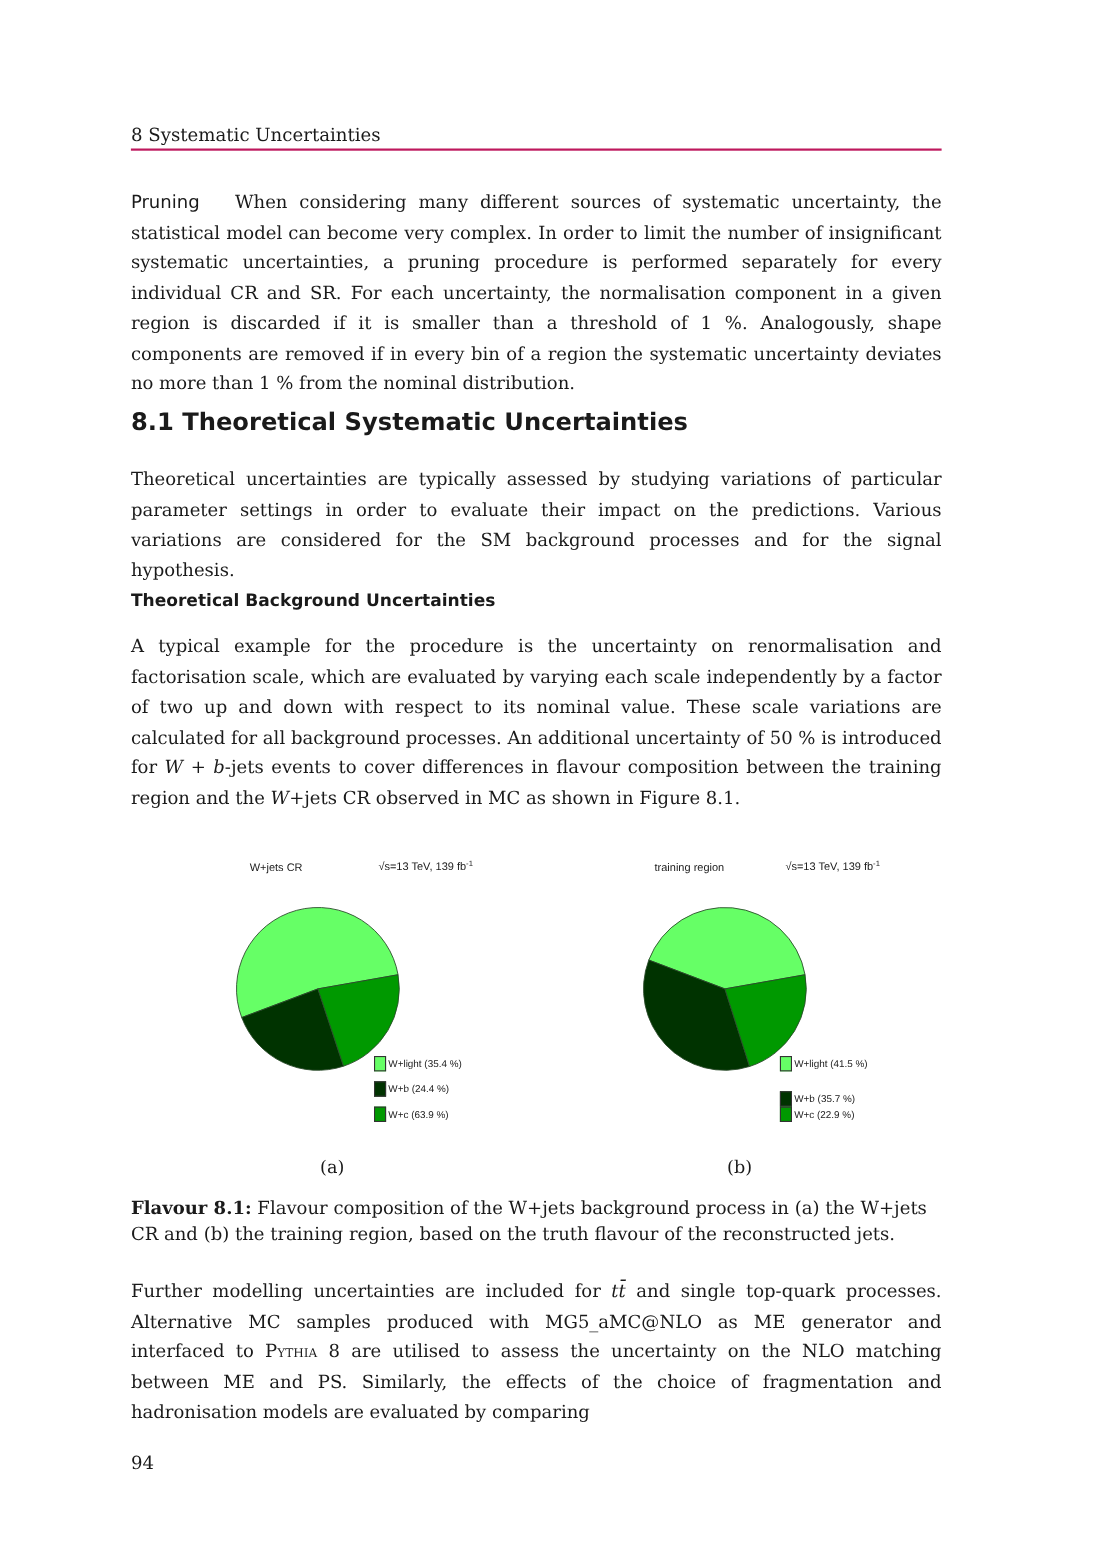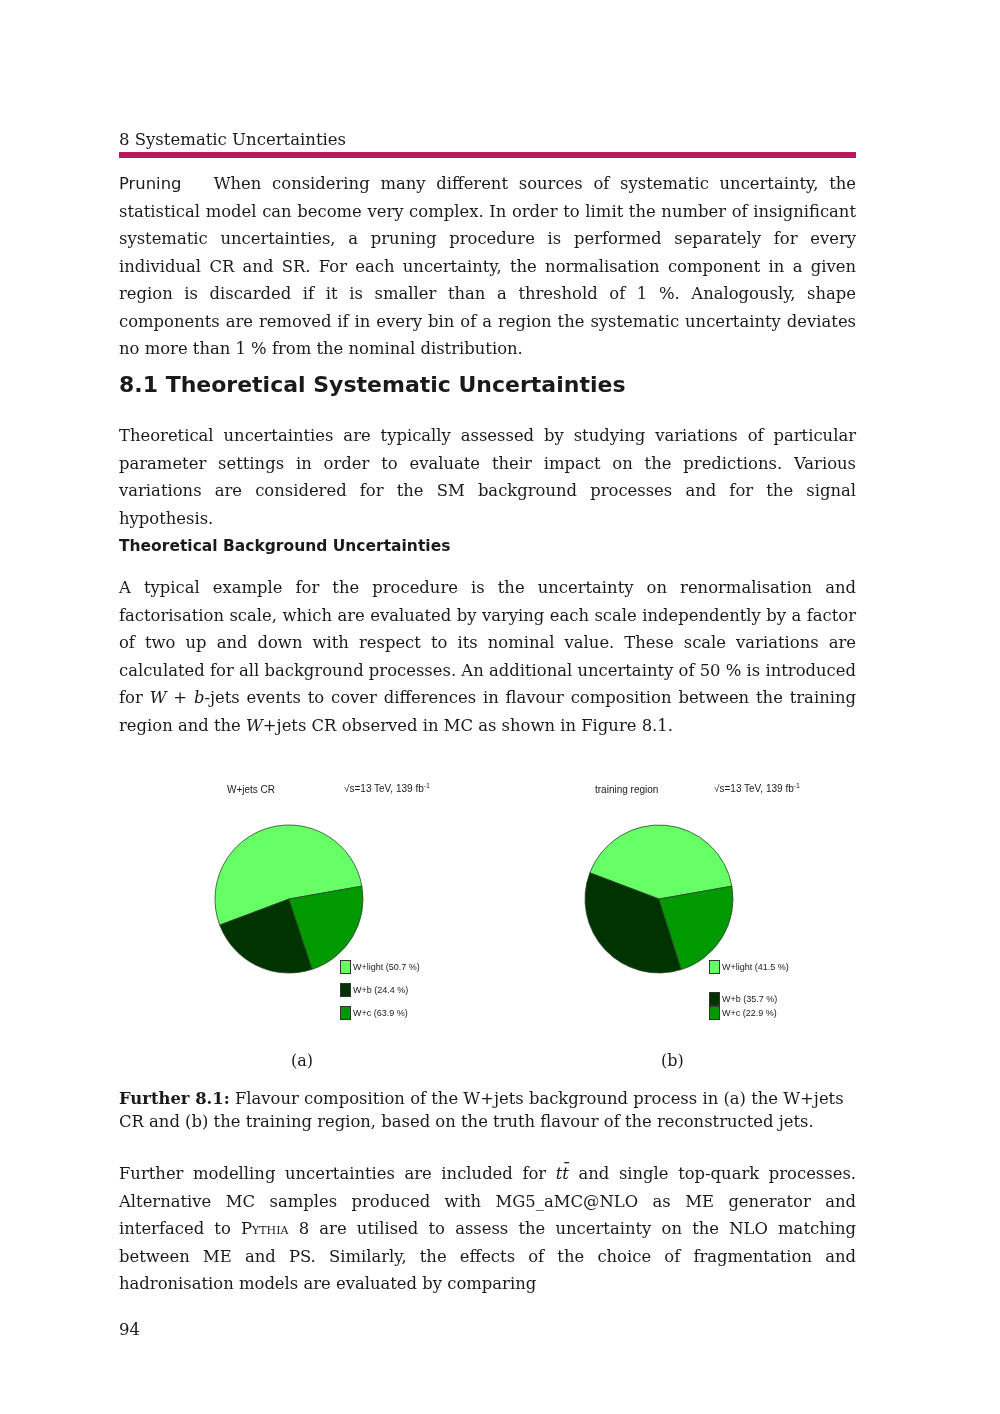--- a/index.html
+++ b/index.html
@@ -1,18 +1,18 @@
 <!DOCTYPE html>
 <html><head>
 <meta charset="utf-8">
 <style>
   html, body { margin:0; padding:0; background:#fff; }
   body { width:1000px; height:1414px; position:relative; font-family:"DejaVu Serif", "Liberation Serif", serif; color:#1a1a1a; }
   .page { position:absolute; left:119px; top:0; width:737px; }
-  .running-head { position:absolute; top:113px; left:0; width:737px; font-size:16.5px; padding-bottom:3px; border-bottom:6px solid #be185d;margin-top:17px; }
+  .running-head { position:absolute; top:113px; left:0; width:737px; font-size:16.5px; padding-bottom:3px; border-bottom:2px solid #be185d; }
   .para { position:absolute; left:0; width:737px; font-size:16.4px; line-height:27.5px; text-align:justify; }
   .bold-sans { font-family:"DejaVu Sans", "Liberation Sans", sans-serif; font-weight:normal; }
   .h2 { position:absolute; left:0; font-family:"DejaVu Sans", "Liberation Sans", sans-serif; font-weight:bold; font-size:22px; }
   .h3 { position:absolute; left:0; font-family:"DejaVu Sans", "Liberation Sans", sans-serif; font-weight:bold; font-size:15.5px; }
   .fig { position:absolute; font-family:"Liberation Sans", sans-serif; }
   .fig .t { position:absolute; font-size:10px; white-space:nowrap; }
   .legend-item { position:absolute; display:flex; align-items:center; font-size:9px; white-space:nowrap; }
   .sw { width:11px; height:14px; border:1px solid #333; margin-right:2px; box-sizing:border-box; }
   .sublabel { position:absolute; font-size:16px; }
   .caption { position:absolute; left:0; width:737px; font-size:16.4px; line-height:23px; }
@@ -35,21 +35,21 @@
 
   <div class="para" style="top:422px;">Theoretical uncertainties are typically assessed by studying variations of particular parameter settings in order to evaluate their impact on the predictions. Various variations are considered for the SM background processes and for the signal hypothesis.</div>
 
   <div class="h3" style="top:537px;">Theoretical Background Uncertainties</div>
 
   <div class="para" style="top:574px;">
     <span>A typical example for the procedure is the uncertainty on renormalisation and factorisation scale, which are evaluated by varying each scale independently by a factor of two up and down with respect to its nominal value. These scale variations are calculated for all background processes. An additional uncertainty of 50 % is introduced for </span><i>W + b</i><span>-jets events to cover differences in flavour composition between the training region and the </span><i>W</i><span>+jets CR observed in MC as shown in Figure 8.1.</span>
   </div>
 
   <div class="caption" style="top:1087px;">
-    <b>Further 8.1:</b><span> Flavour composition of the W+jets background process in (a) the W+jets CR and (b) the training region, based on the truth flavour of the reconstructed jets.</span>
+    <b>Flavour 8.1:</b><span> Flavour composition of the W+jets background process in (a) the W+jets CR and (b) the training region, based on the truth flavour of the reconstructed jets.</span>
   </div>
 
   <div class="para" style="top:1160px;">
     <span>Further modelling uncertainties are included for </span><i>tt̄</i><span> and single top-quark processes. Alternative MC samples produced with MG5_aMC@NLO as ME generator and interfaced to </span><span class="sc">Pythia</span><span> 8 are utilised to assess the uncertainty on the NLO matching between ME and PS. Similarly, the effects of the choice of fragmentation and hadronisation models are evaluated by comparing</span>
   </div>
 
   <div class="pagenum">94</div>
 </div>
 
 <div class="fig" style="left:200px; top:770px; width:260px; height:310px;">
@@ -57,21 +57,21 @@
   <div class="t" style="left:144px; top:12px;"><span>√s=13 TeV, 139 fb</span><sup style="font-size:7px;">-1</sup></div>
   <svg width="260" height="240" style="position:absolute;left:0;top:0;">
     <g id="pieA">
         <path d="M89,129 L161.87577372290338,116.15003485264715 A74,74 0 1 0 19.735862555527675,155.0476345197265 Z" fill="#66ff66" stroke="#2a4a2a" stroke-width="0.8"></path>
         <path d="M89,129 L19.735862555527675,155.0476345197265 A74,74 0 0 0 112.31101074717799,199.23244818419013 Z" fill="#003300" stroke="#2a4a2a" stroke-width="0.8"></path>
         <path d="M89,129 L112.31101074717799,199.23244818419013 A74,74 0 0 0 161.8757737229034,116.15003485264718 Z" fill="#009900" stroke="#2a4a2a" stroke-width="0.8"></path>
       </g>
   </svg>
   <div class="legend-item" style="left:140px; top:190px;">
       <span class="sw" style="background:#66ff66"></span>
-      <span>W+light (50.7 %)</span>
+      <span>W+light (35.4 %)</span>
     </div>
   <div class="legend-item" style="left:140px; top:213px;">
       <span class="sw" style="background:#003300"></span>
       <span>W+b (24.4 %)</span>
     </div>
   <div class="legend-item" style="left:140px; top:236px;">
       <span class="sw" style="background:#009900"></span>
       <span>W+c (63.9 %)</span>
     </div>
   <div class="sublabel" style="left:91px; top:281px; font-family:'DejaVu Serif',serif;">(a)</div>

